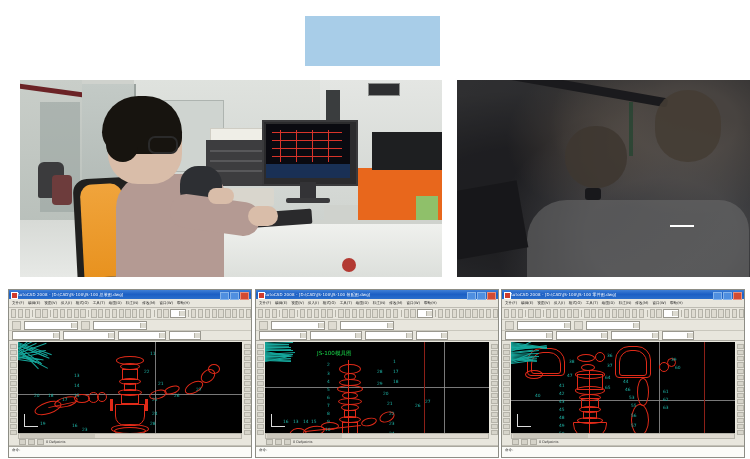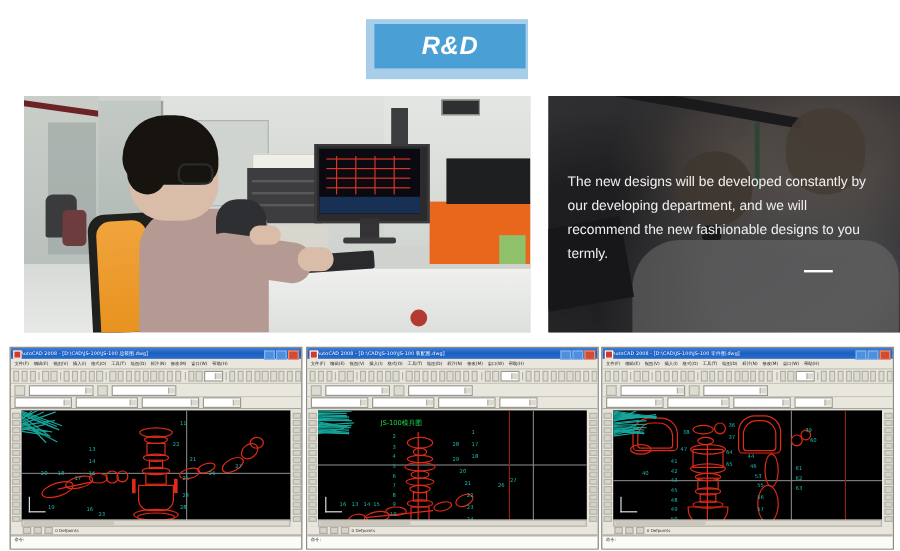--- a/index.html
+++ b/index.html
@@ -209,23 +209,20 @@
   .dw-num{position:absolute;color:#1fb5a8;font-size:4.4px;line-height:4.4px;font-family:"DejaVu Sans",sans-serif;}
   .dw-green-title{position:absolute;color:#19d84a;font-size:5.6px;line-height:6px;white-space:nowrap;font-family:"DejaVu Sans",sans-serif;}
   .dw-ell{position:absolute;border:1px solid #e02a18;border-radius:50%;}
   .dw-rect{position:absolute;border:1px solid #e02a18;}
 </style>
 </head>
 <body>
 
 <div id="header-banner">
   <div class="banner-shadow"></div>
-  <div class="banner-main">
-    <span class="banner-title">R&amp;D</span>
-  </div>
 </div>
 
 <div id="media-row">
 
   <div id="office-photo">
     <div class="op-backwall"></div>
     <div class="op-rightwall"></div>
     <div class="op-wall-left"></div>
     <div class="op-wall-trim"></div>
     <div class="op-glass"></div>
@@ -283,21 +280,20 @@
   <div id="quote-panel">
     <div class="qp-photo"></div>
     <div class="qp-beam"></div>
     <div class="qp-green"></div>
     <div class="qp-manA"></div>
     <div class="qp-manB"></div>
     <div class="qp-shirt"></div>
     <div class="qp-monitor"></div>
     <div class="qp-watch"></div>
     <div class="qp-scrim"></div>
-    <div class="qp-text">The new designs will be developed constantly by our developing department, and we will recommend the new fashionable designs to you termly.</div>
     <div class="qp-dash"></div>
   </div>
 </div>
 
 <div id="cad-row">
 
   <div class="cad-win" id="cad-1">
     <div class="cad-titlebar">
       <span class="cad-ticon"></span>
       <span class="cad-titletext">AutoCAD 2008 - [D:\CAD\JS-100\JS-100 总装图.dwg]</span>

